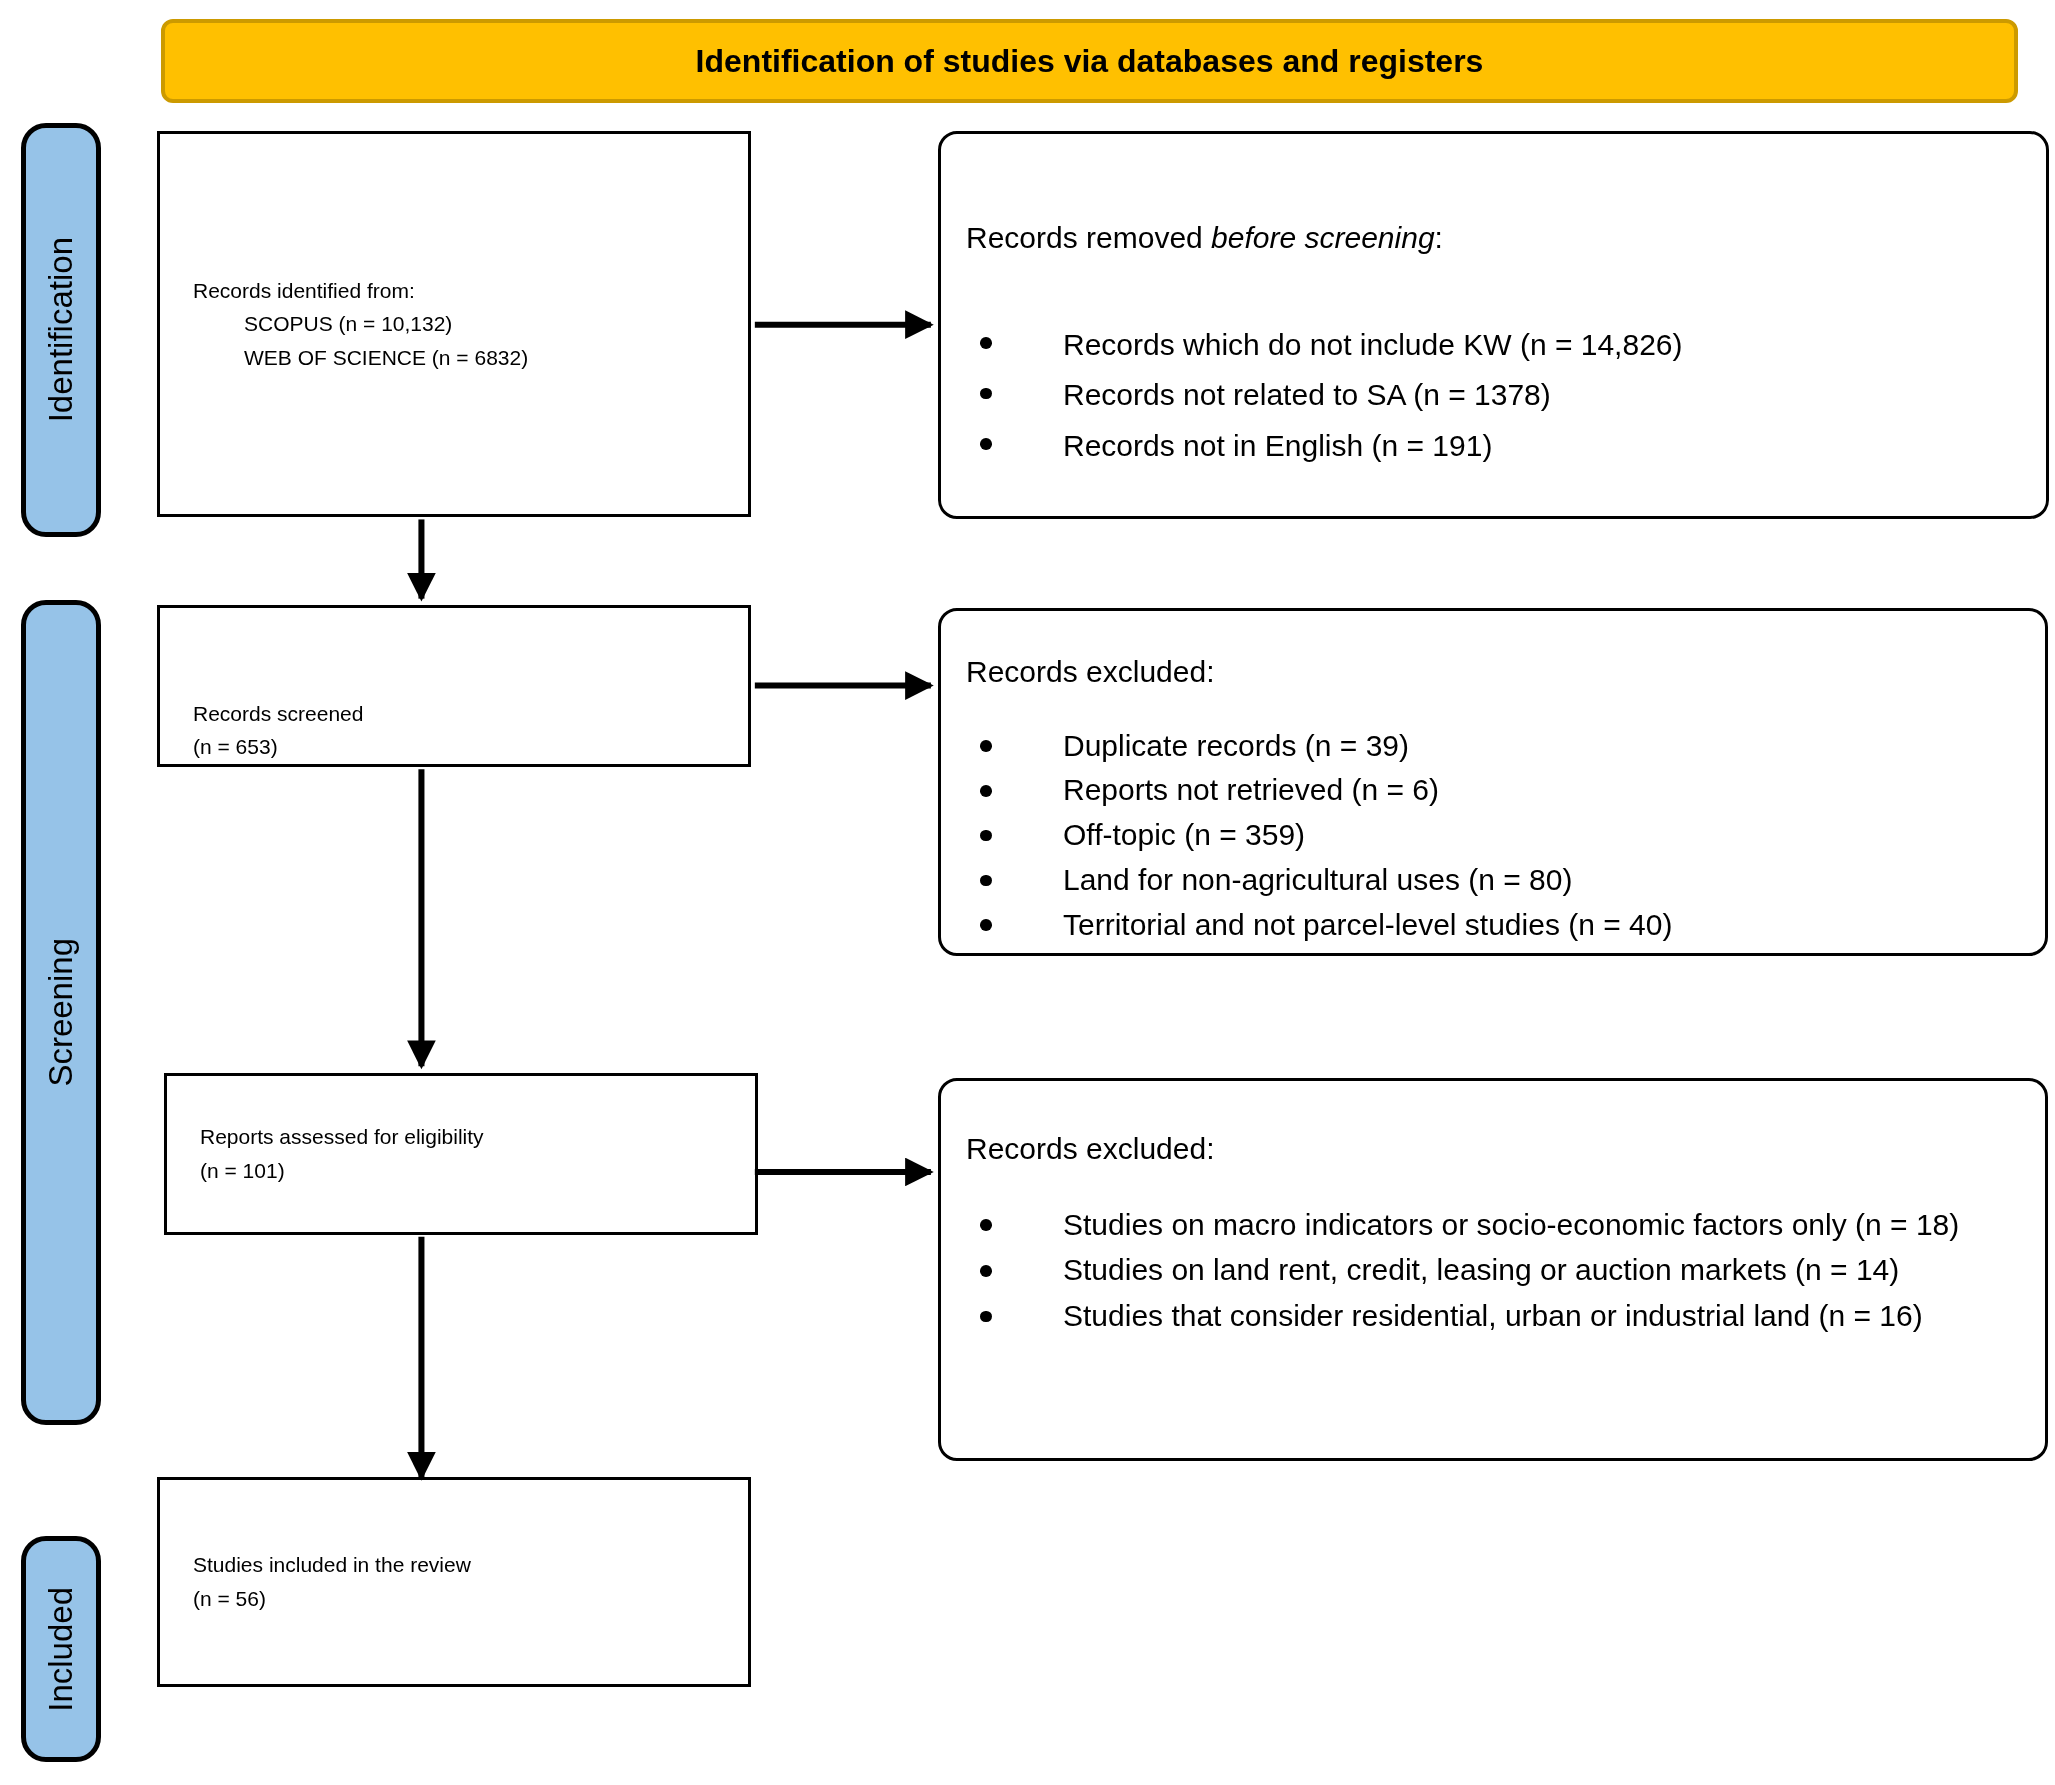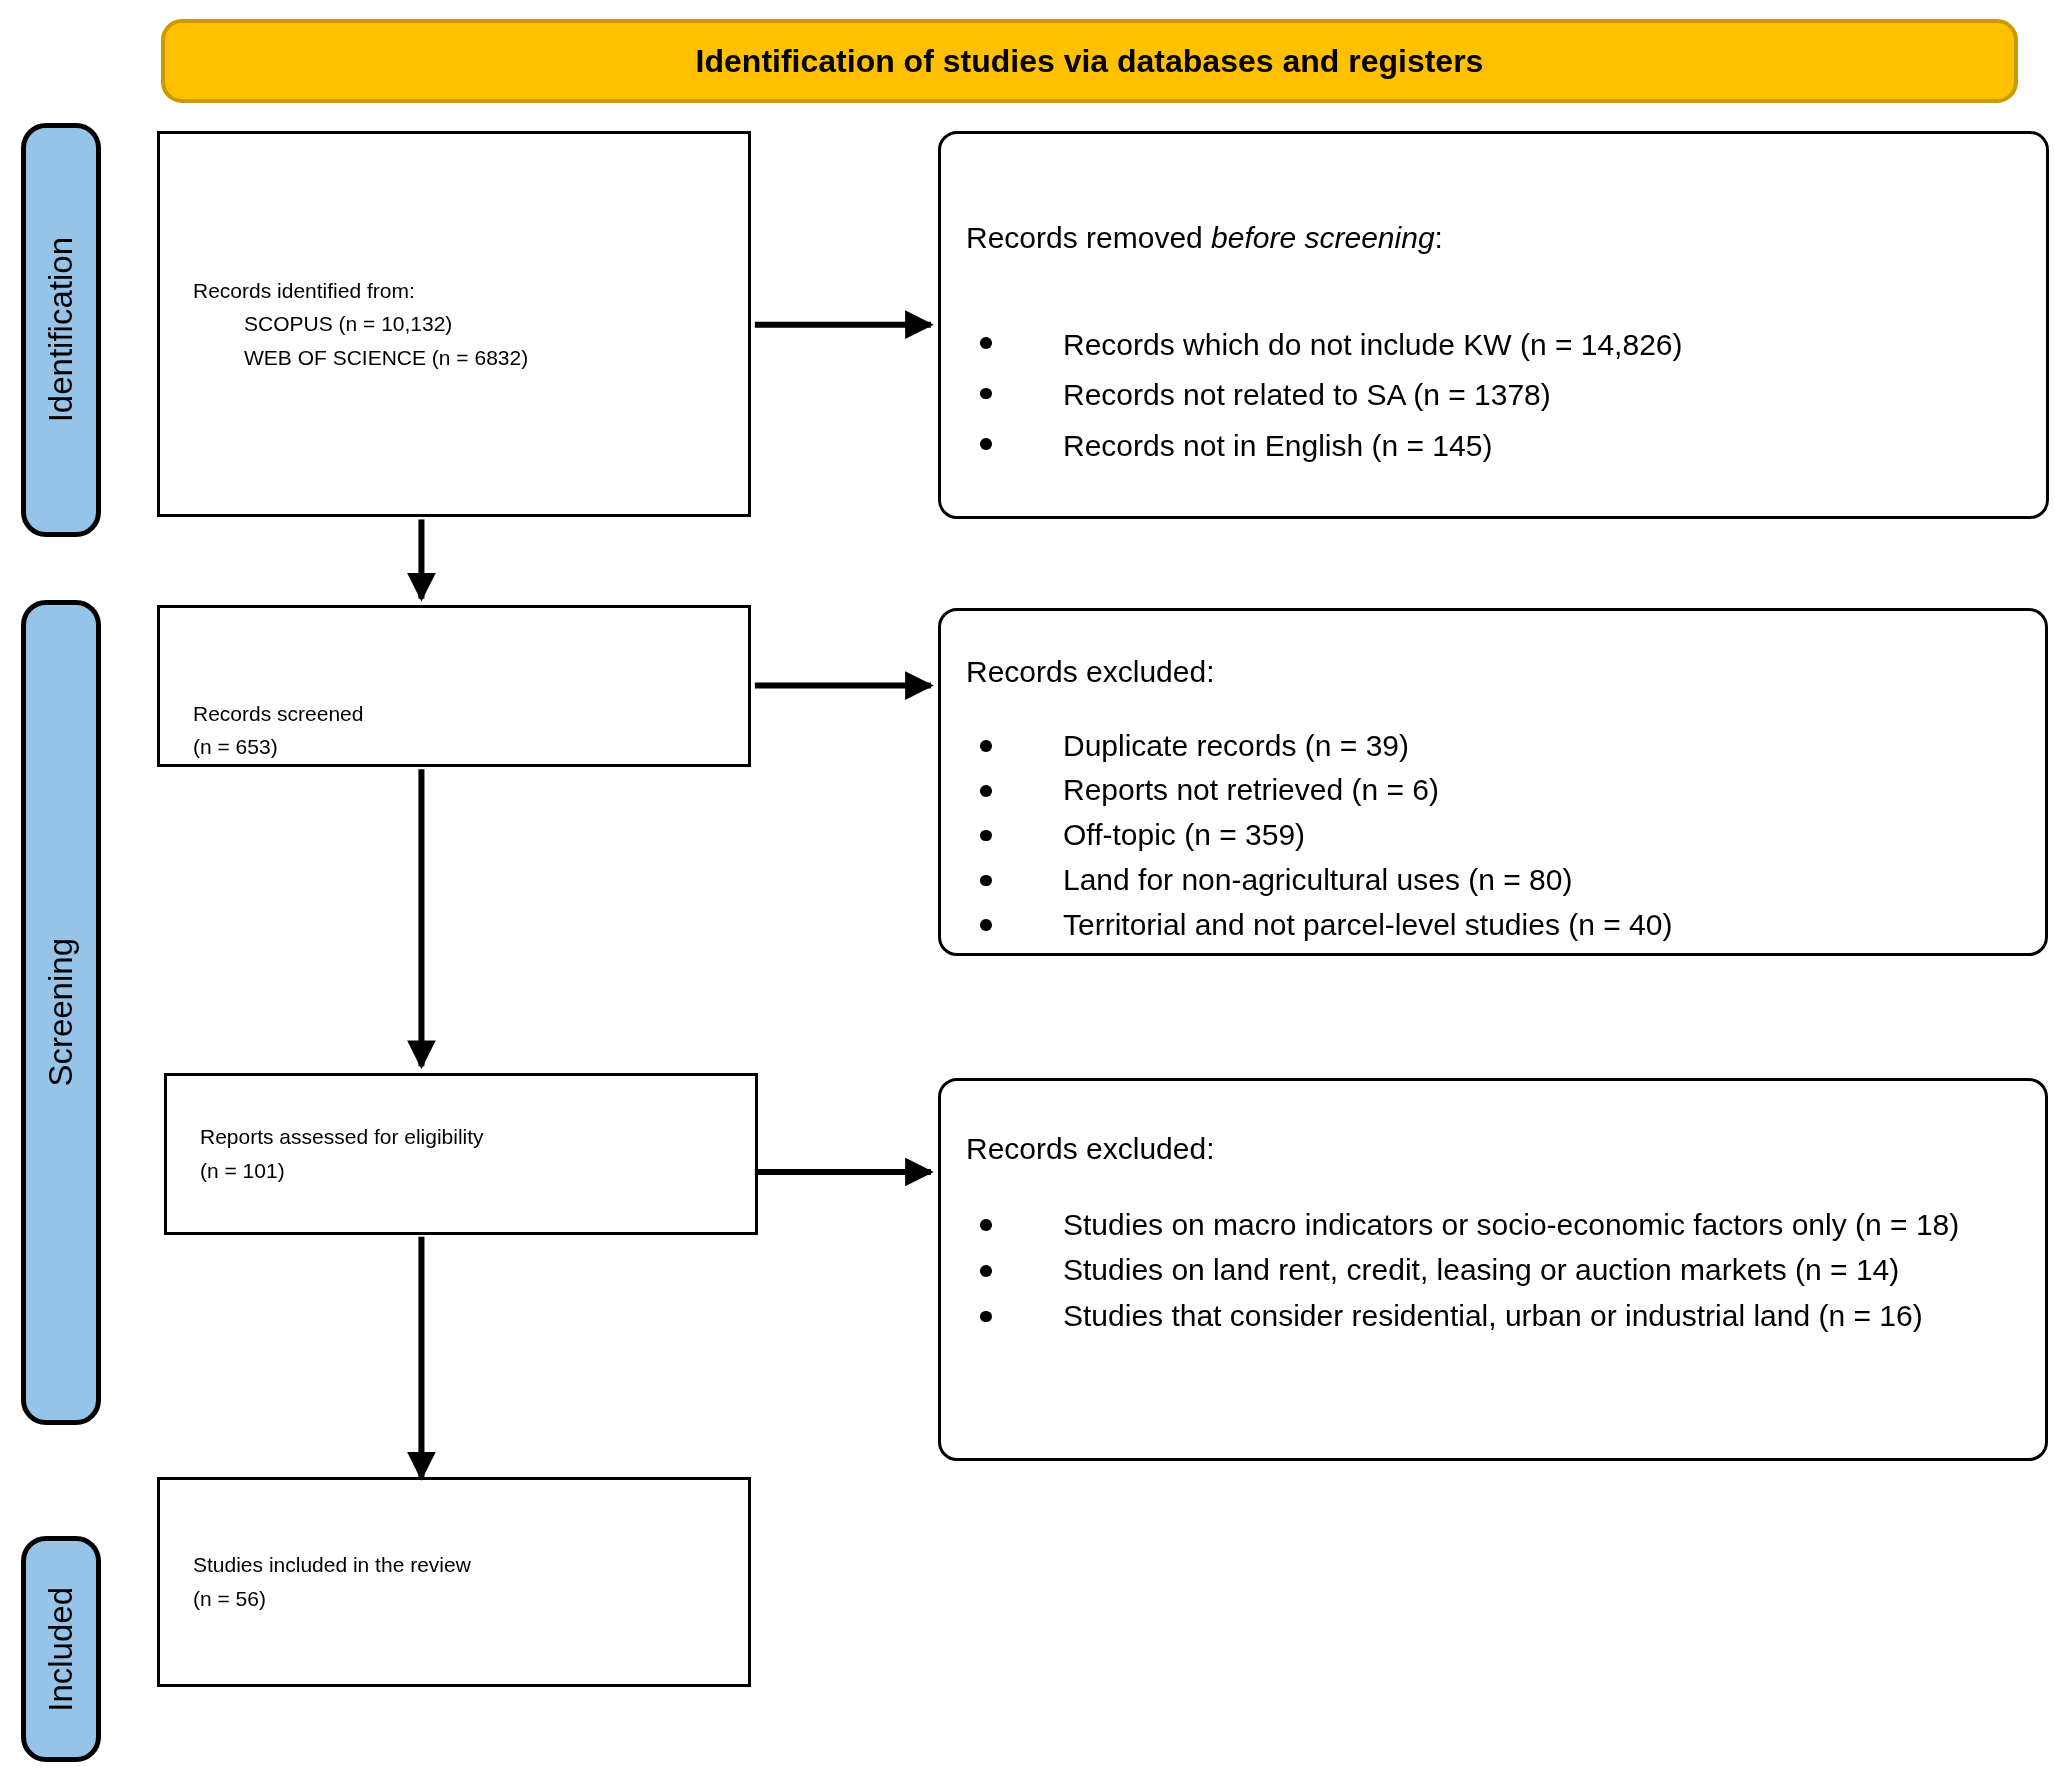--- a/index.html
+++ b/index.html
@@ -14,21 +14,21 @@
     overflow: hidden;
   }
 
   
   .banner {
     position: absolute;
     left: 161px; top: 19px;
     width: 1857px; height: 84px;
     background: #FFC000;
     border: 4.4px solid #CC9A00;
-    border-radius: 21px;
+    border-radius: 12px;
     display: flex; align-items: center; justify-content: center;
   }
   .banner-text { font-size: 32px; font-weight: bold; }
 
   
   .stage {
     position: absolute;
     left: 21px; width: 80px;
     background: #96C3E8;
     border: 5.5px solid #000000;
@@ -127,21 +127,21 @@
         <li>SCOPUS (n = 10,132)</li>
         <li>WEB OF SCIENCE (n = 6832)</li>
       </ul>
   </div>
 
   <div class="box rbox" id="box-removed">
     <div class="rhead"><span>Records removed </span><span class="it">before screening</span><span>:</span></div>
     <ul class="bullets">
         <li>Records which do not include KW (n = 14,826)</li>
         <li>Records not related to SA (n = 1378)</li>
-        <li>Records not in English (n = 145)</li>
+        <li>Records not in English (n = 191)</li>
       </ul>
   </div>
 
   <div class="box lbox" id="box-screened">
     <div>Records screened</div>
     <div>(n = 653)</div>
   </div>
 
   <div class="box rbox" id="box-excluded-screening">
     <div class="rhead">Records excluded:</div>

